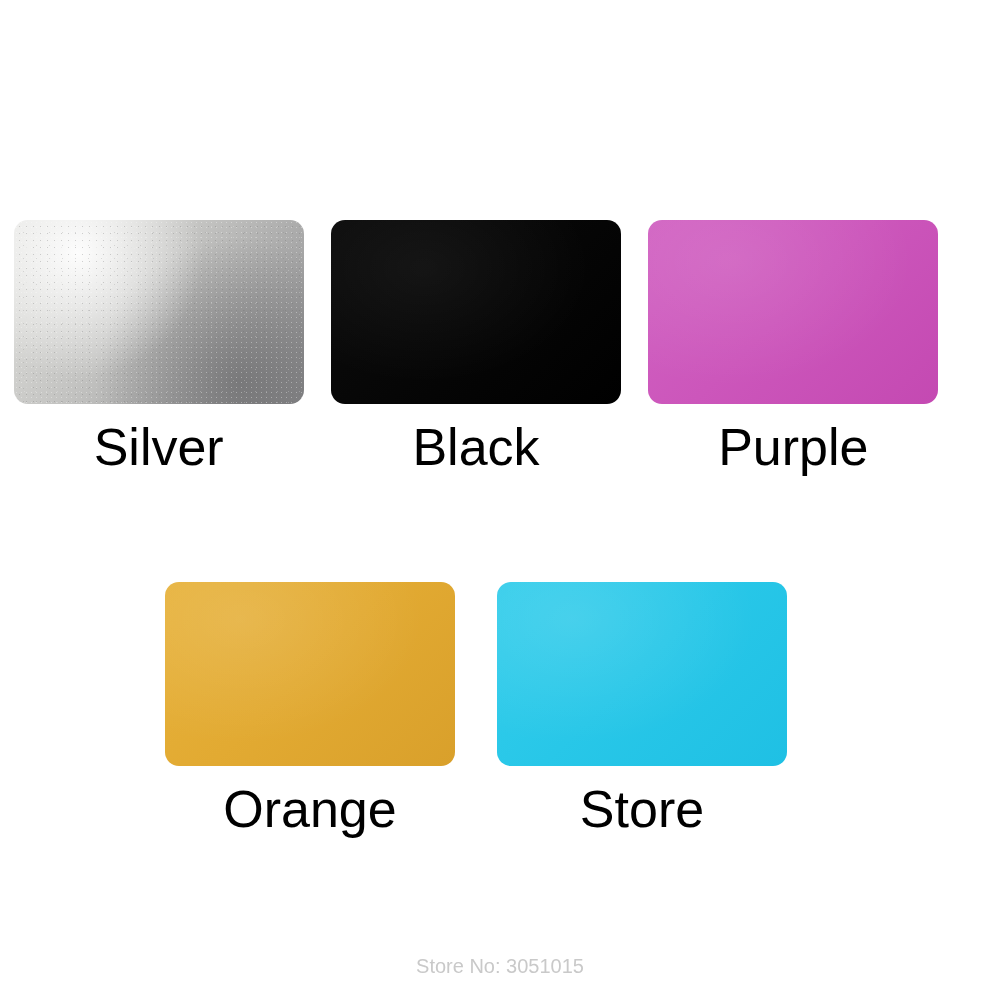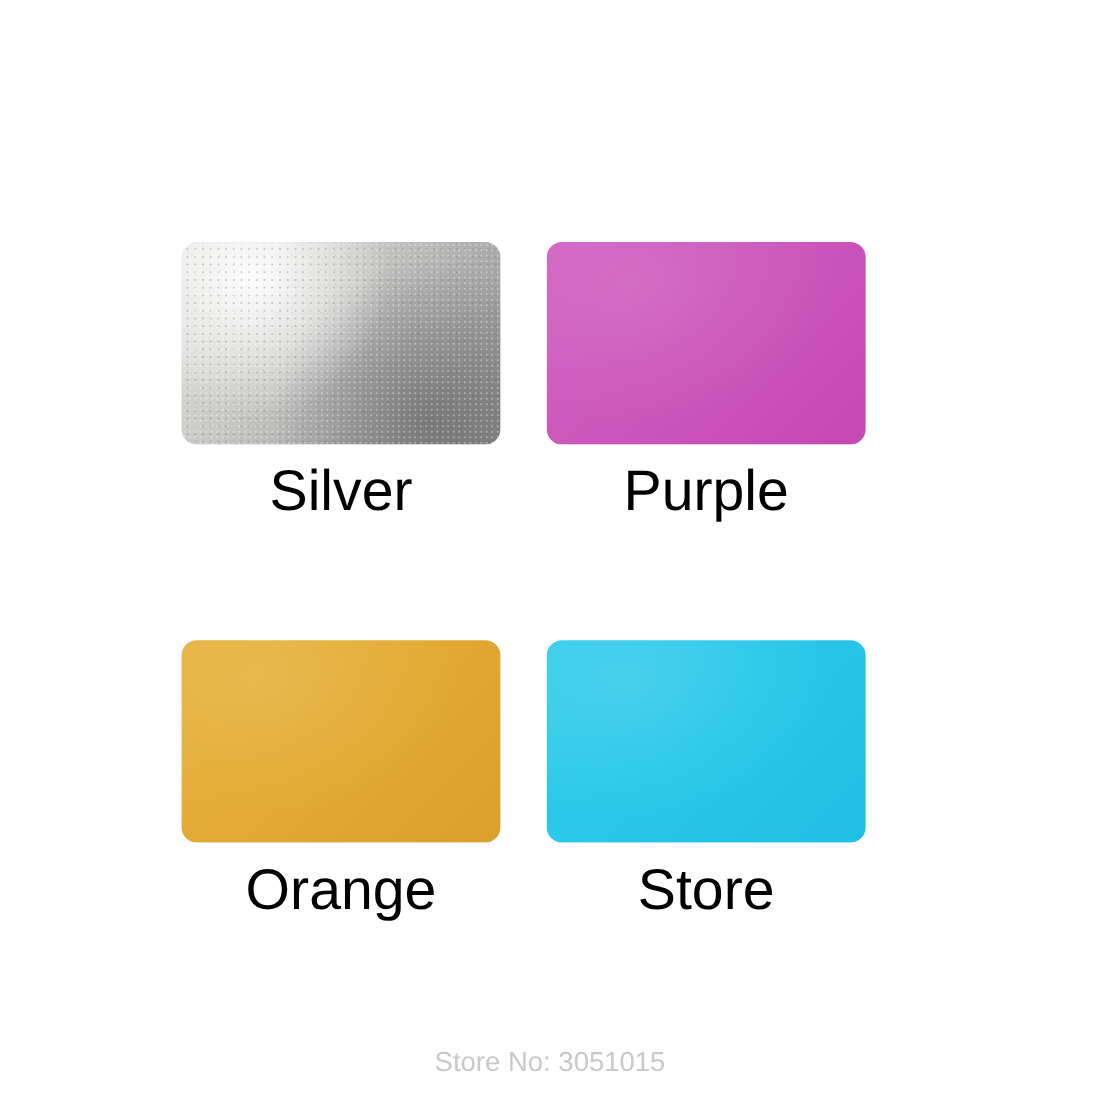--- a/index.html
+++ b/index.html
@@ -121,39 +121,43 @@
       linear-gradient(135deg, #33cdeb 0%, #28c7e8 48%, #1fc0e4 100%);
   }
 
   
   #store-no {
     position: absolute;
     left: 0;
     top: 950px;
     width: 1000px;
     text-align: center;
-    font-size: 25px;
+    font-size: 20px;
     line-height: 32px;
     color: #c9c9c9;
     font-family: "Liberation Sans", sans-serif;
     white-space: nowrap;
   }
 </style>
 </head>
 <body>
 
 <div id="page">
 
   <div class="swatch-row" id="row-1">
 
     <div class="swatch-cell">
       <div class="swatch-card finish-silver"></div>
       <div class="swatch-label">Silver</div>
     </div>
 
+    <div class="swatch-cell">
+      <div class="swatch-card finish-black"></div>
+      <div class="swatch-label">Black</div>
+    </div>
 
     <div class="swatch-cell">
       <div class="swatch-card finish-purple"></div>
       <div class="swatch-label">Purple</div>
     </div>
 
   </div>
 
   <div class="swatch-row" id="row-2">
 

